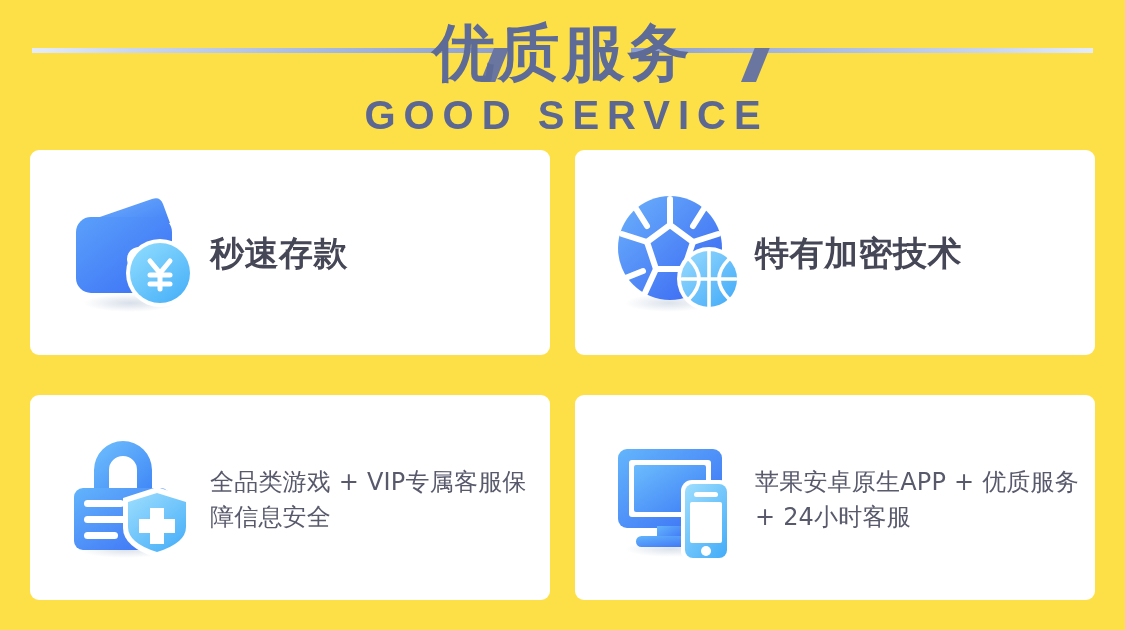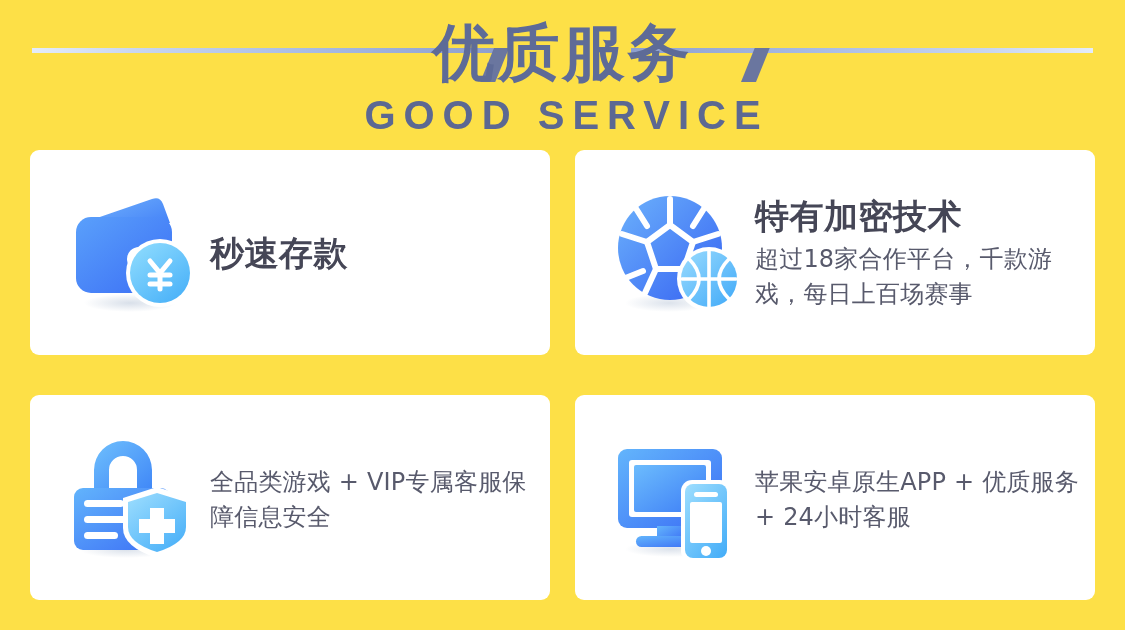--- a/index.html
+++ b/index.html
@@ -246,21 +246,20 @@
           <g fill="none" stroke="#ffffff" stroke-width="3.6" stroke-linecap="round">
             <path d="M100 66 V122"></path>
             <path d="M73 94 H127"></path>
             <path d="M80 74 Q100 94 80 114"></path>
             <path d="M120 74 Q100 94 120 114"></path>
           </g>
         </svg>
       </div>
       <div class="card-text">
         <div class="card-title">特有加密技术</div>
-        <div class="card-desc">超过18家合作平台，千款游戏，每日上百场赛事</div>
       </div>
     </div>
 
     <div class="card">
       <div class="card-icon">
         <svg viewBox="0 0 136 136" xmlns="http://www.w3.org/2000/svg">
           <defs>
             <linearGradient id="l1" x1="0" y1="0" x2="1" y2="1">
               <stop offset="0" stop-color="#62b4fc"></stop>
                 <stop offset="1" stop-color="#3c6ef5"></stop>

